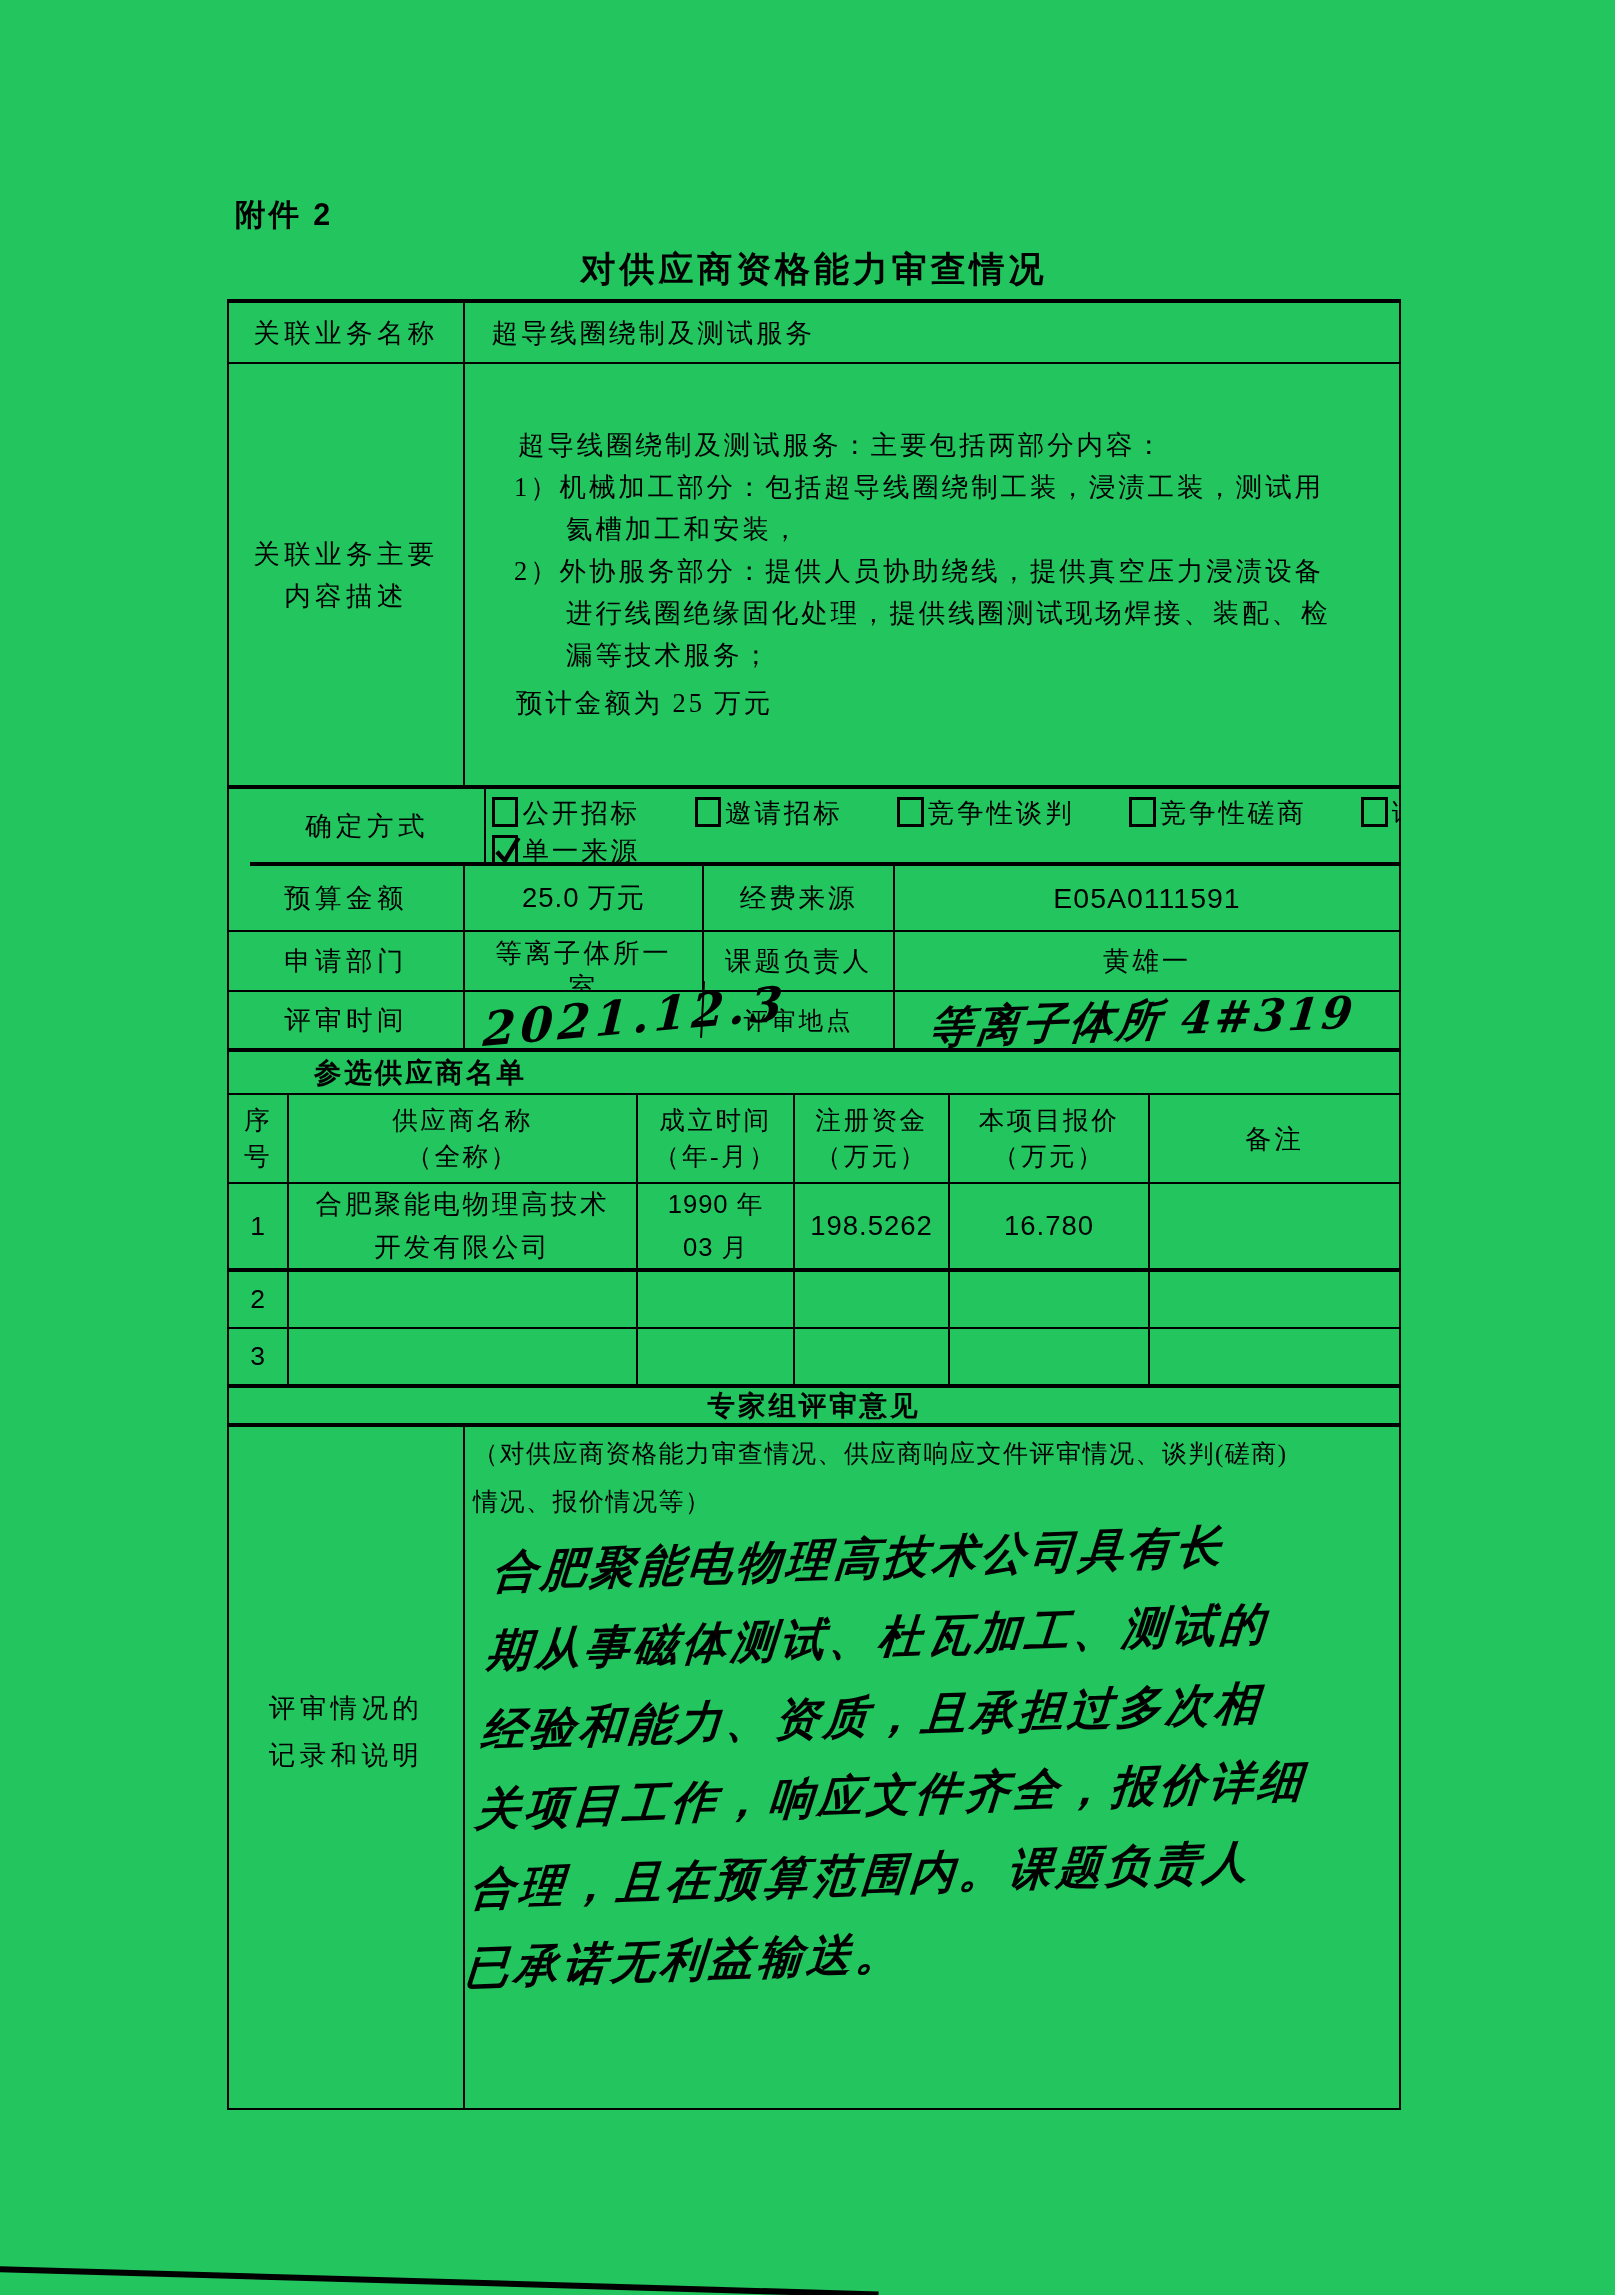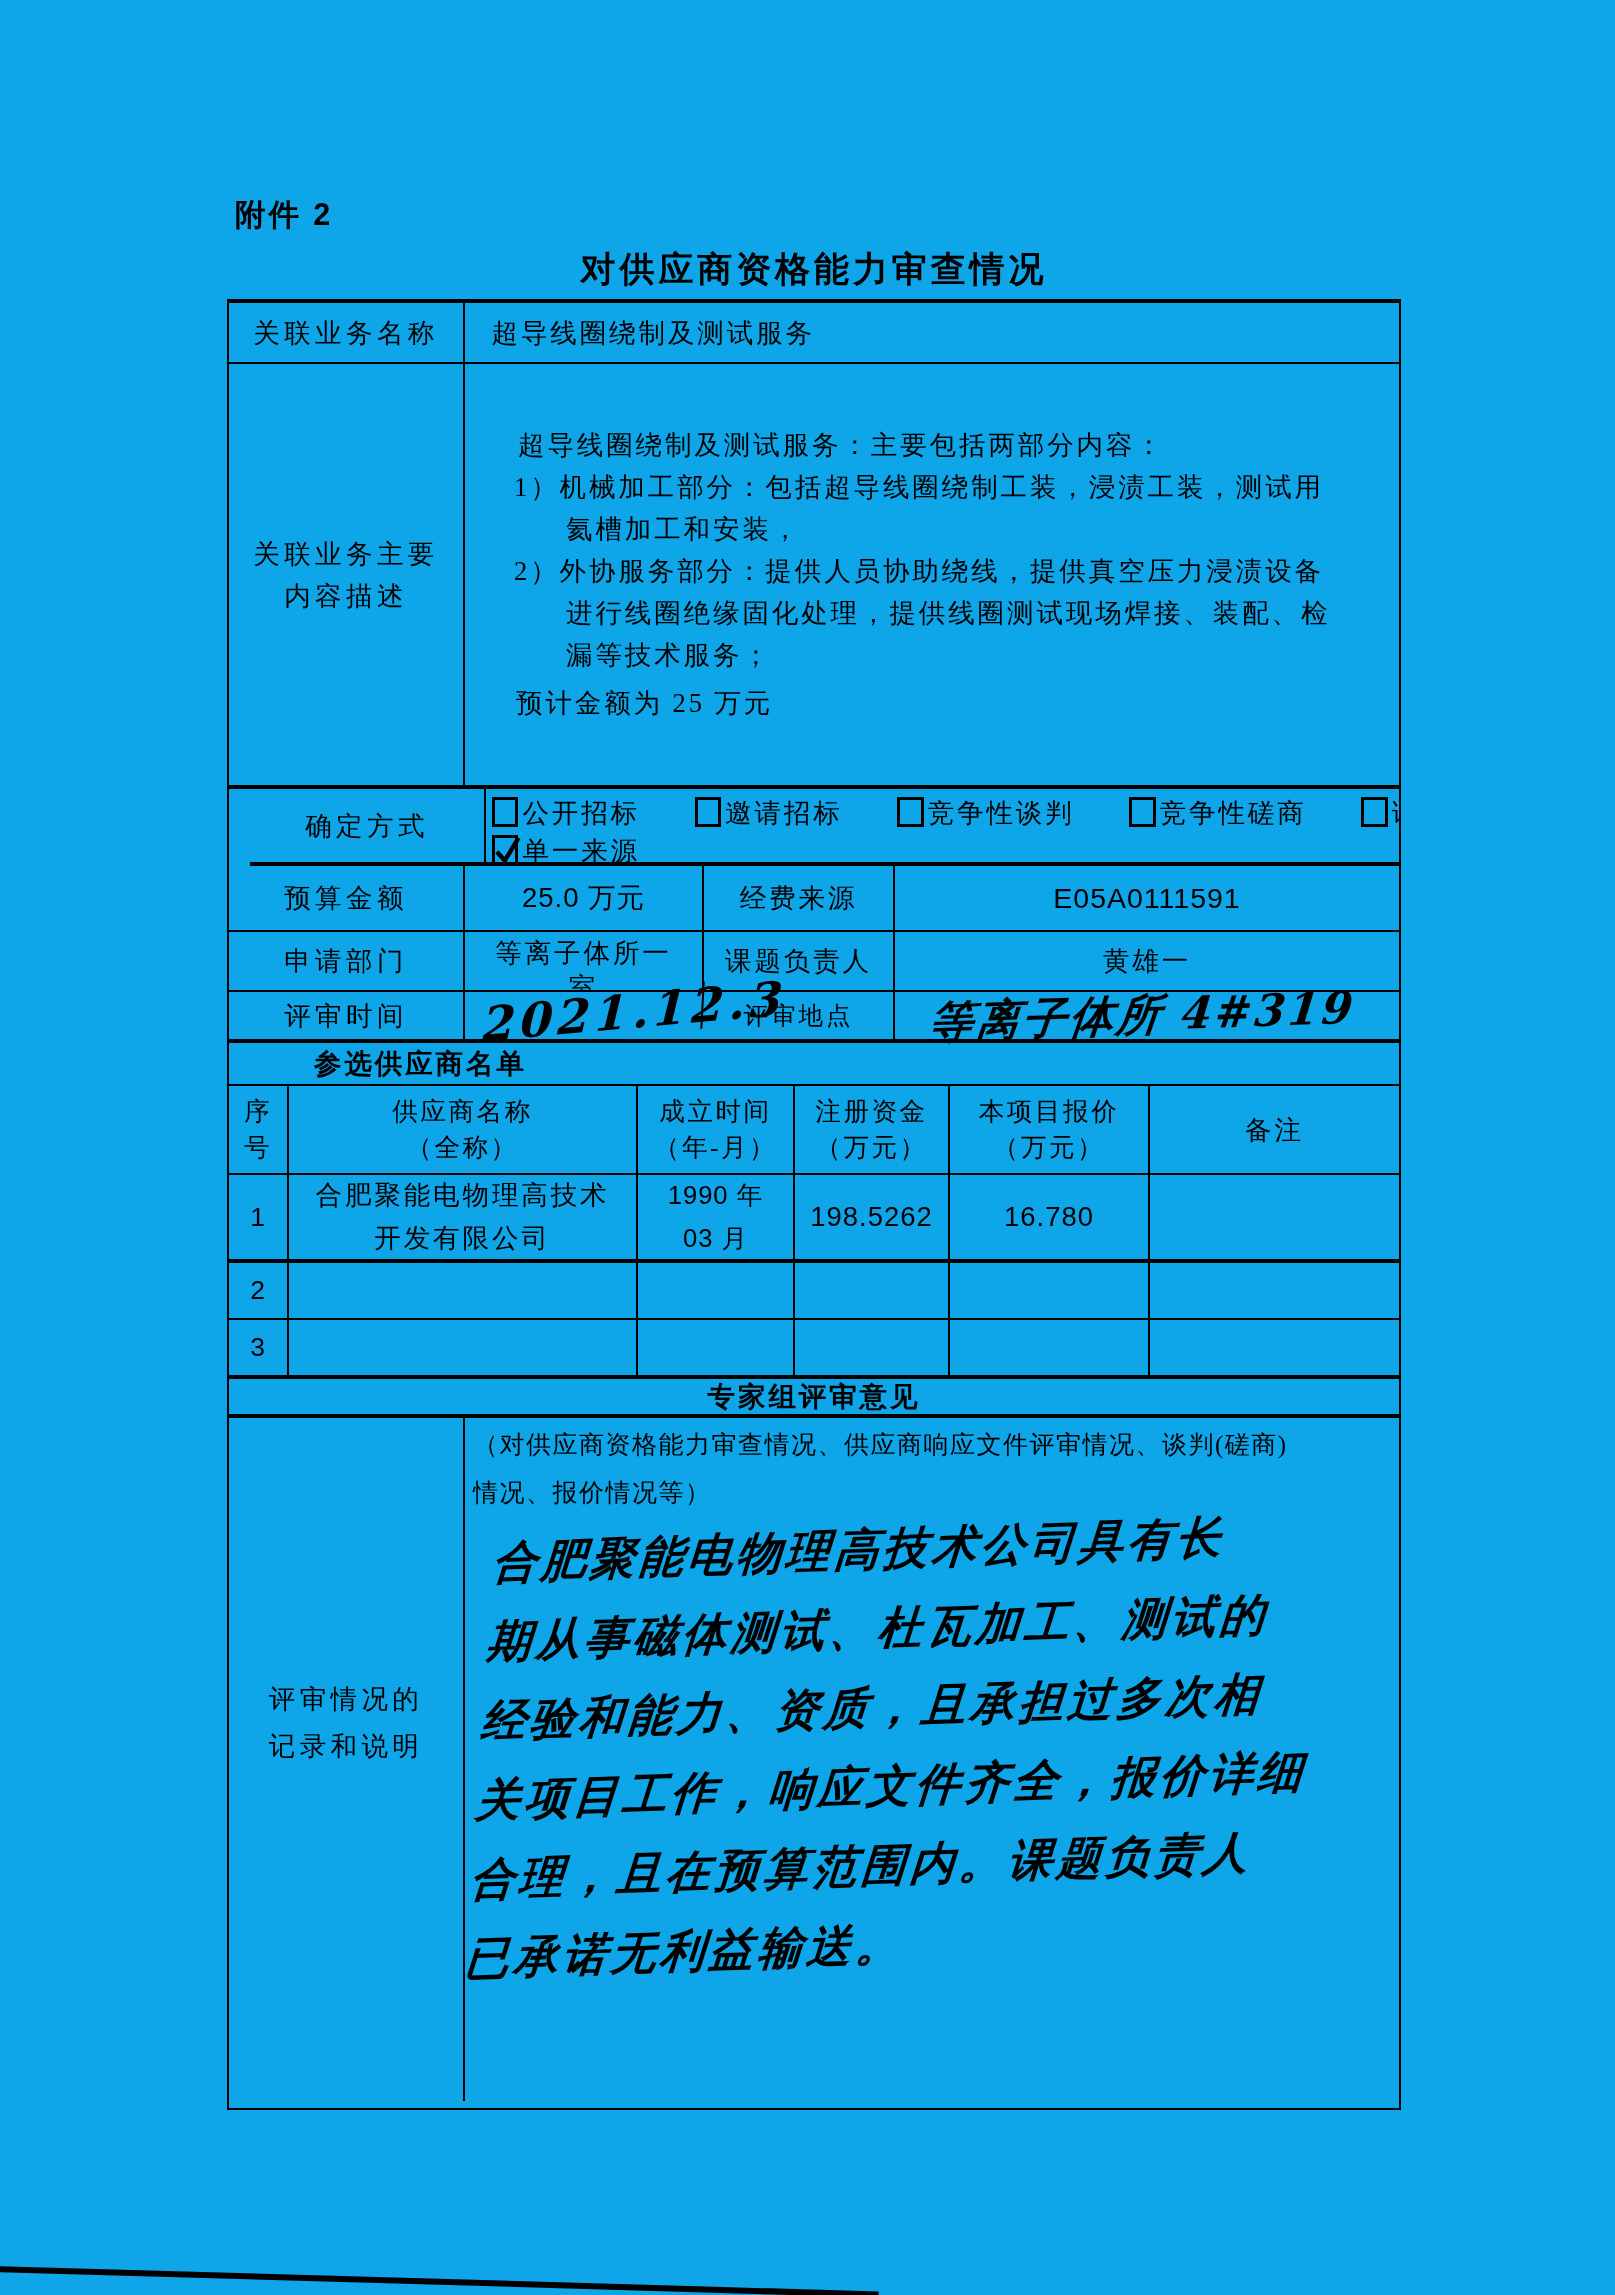--- a/index.html
+++ b/index.html
@@ -1,17 +1,17 @@
 <!DOCTYPE html>
 <html style="font-size:7.9px"><head>
 <meta charset="utf-8">
 <style>
   html,body{margin:0;padding:0;background:#e8e8e8;}
   .page{
-    position:relative;width:1615px;height:2295px;background:#0ea5e9;
+    position:relative;width:1615px;height:2295px;background:#22c55e;
     font-family:"Liberation Serif","DejaVu Serif",serif;color:#000;overflow:hidden;
   }
   .attachment{
     position:absolute;left:235px;top:195px;font-size:30.5px;font-weight:700;
     font-family:"Liberation Sans","DejaVu Sans",sans-serif;letter-spacing:2.9px;
   }
   .title{
     position:absolute;left:227px;top:246px;width:1174px;text-align:center;
     font-size:35px;font-weight:900;letter-spacing:3.9px;
     font-family:"Liberation Sans","DejaVu Sans",sans-serif;
@@ -28,21 +28,21 @@
     box-sizing:border-box;border-right:2.5px solid #000;display:flex;
     flex-direction:column;align-items:center;justify-content:center;
     font-size:26.5px;letter-spacing:2.9px;overflow:hidden;
   }
   .c:last-child{border-right:none;flex:1 1 auto;}
   .lab{width:236px;flex:0 0 236px;text-align:center;letter-spacing:4.4px;}
   .left{align-items:flex-start;}
   .num{font-family:"Liberation Sans","DejaVu Sans",sans-serif;letter-spacing:1px;}
   
   .r1{height:61px;} .r2{height:425px;} .r3{height:77px;margin-left:21px;} .r4{height:66px;}
-  .r5{height:60px;} .r6{height:51px;} .r7{height:43px;}  .r8{height:89px;}
+  .r5{height:60px;} .r6{height:60px;} .r7{height:43px;}  .r8{height:89px;}
   .r9{height:88px;} .r10{height:57px;} .r11{height:59px;} .r12{height:39px;}
   .r13{height:683px;}
   
   .desc{display:block;width:100%;font-size:26.5px;}
   .desc .hint{margin:6.9px 0 0 5.9px;line-height:31px;font-size:25.6px;letter-spacing:1.5px;}
   .desc .intro{margin-top:60px;padding-left:53px;line-height:42px;}
   .desc .item{padding-left:49px;line-height:42px;}
   .desc .wrap{padding-left:101px;line-height:42px;}
   .desc .estimate{margin-top:5.9px;padding-left:51px;line-height:42px;}
   

